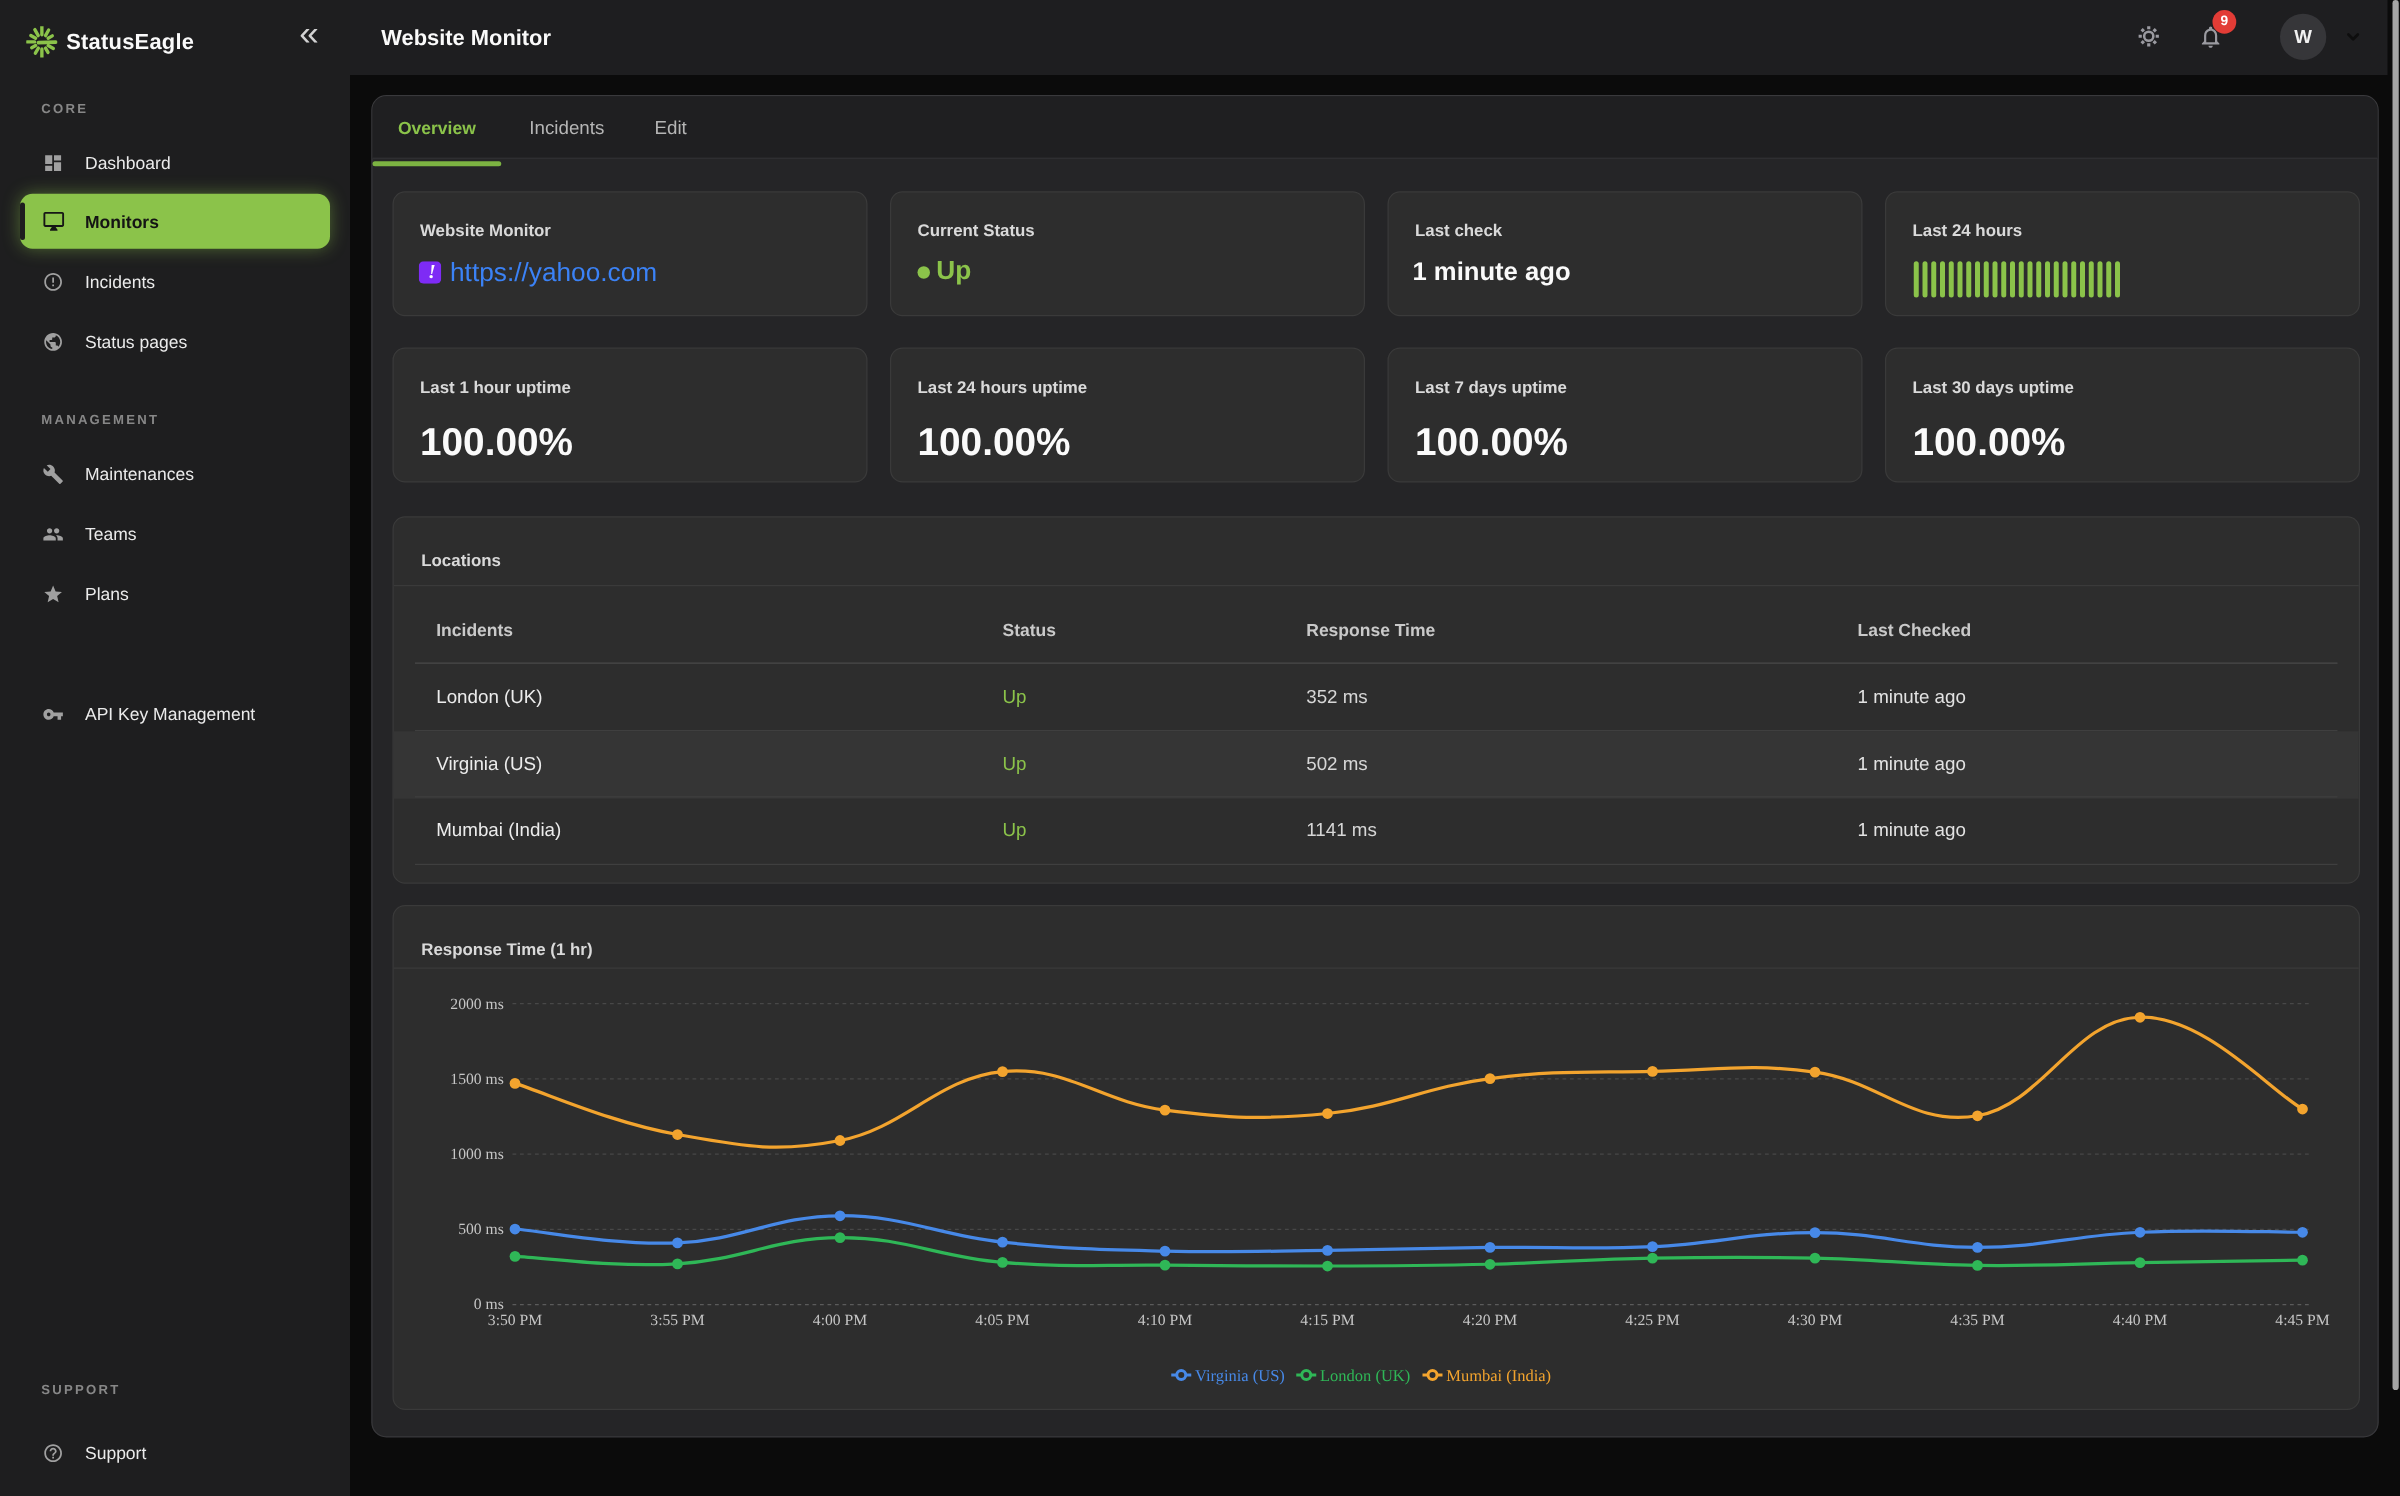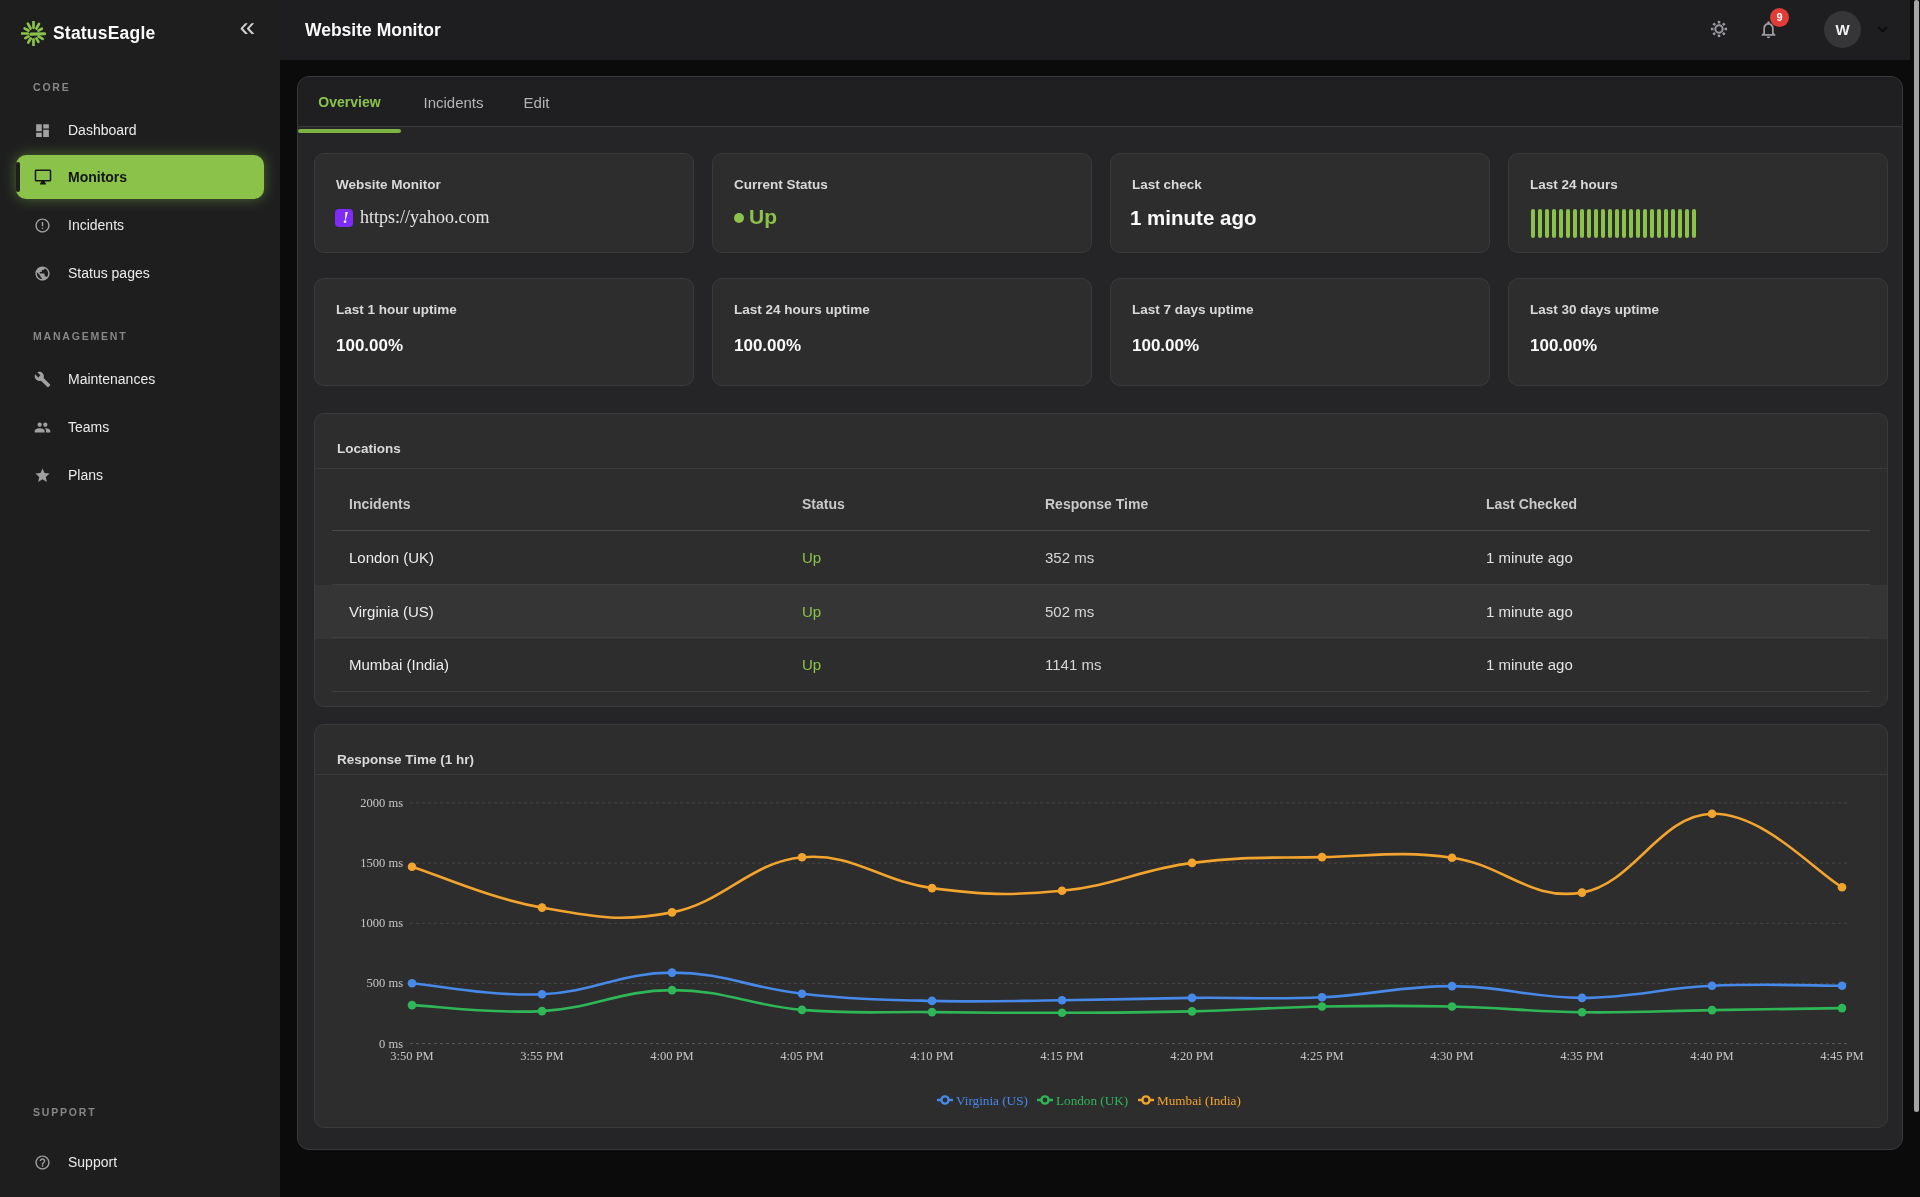--- a/index.html
+++ b/index.html
@@ -19,27 +19,27 @@
 .avatar { position:absolute; left:1544px; top:11px; width:37px; height:37px; background:#363639; border-radius:50%; color:#f2f2f2; font-size:15px; font-weight:700; display:flex; align-items:center; justify-content:center; }
 .chev { position:absolute; left:1595px; top:22px; }
 .maincard { position:absolute; left:297px; top:76px; width:1606px; height:1074px; background:#252527; border:1px solid #39393c; border-radius:12px;padding-left:46px; }
 .tabs { position:absolute; left:0; top:0; width:100%; height:50px; background:#1f1f21; border-bottom:1px solid #3a3a3c; border-radius:11px 11px 0 0; }
 .tab { position:absolute; top:0; height:50px; display:flex; align-items:center; justify-content:center; color:#b5b5b5; font-size:15px; }
 .tabactive { color:#8bc34a; font-weight:700; font-size:14px; }
 .underline { position:absolute; left:0; top:52px; width:103px; height:4px; background:#7cb342; border-radius:2px; }
 .card { position:absolute; background:#2d2d2d; border:1px solid #3a3a3a; border-radius:10px; }
 .ctitle { position:absolute; left:21px; top:23px; color:#d9d9d9; font-size:13.5px; font-weight:700; }
 .fav { position:absolute; left:20px; top:55px; }
-.url { position:absolute; left:45px; top:53px; color:#e5e5e5; font-size:18px; font-family:Liberation Serif, serif; }
+.url { position:absolute; left:45px; top:53px; color:#3b82f6; font-size:21px; font-family:Liberation Sans, sans-serif; }
 .updot { position:absolute; left:21px; top:59px; width:10px; height:10px; border-radius:50%; background:#8bc34a; }
 .upbig { position:absolute; left:36px; top:51px; color:#8bc34a; font-size:21px; font-weight:700; }
 .bigval { position:absolute; left:19px; top:52px; color:#fafafa; font-size:20.5px; font-weight:700; }
 .barwrap { position:absolute; left:0; top:0; width:100%; height:100%; }
 .bar24 { position:absolute; top:55px; width:3.6px; height:29px; background:#8bc34a; border-radius:2px; }
-.pct { position:absolute; left:21px; top:57px; color:#fafafa; font-size:17px; font-weight:700; }
+.pct { position:absolute; left:21px; top:57px; color:#fafafa; font-size:31px; font-weight:700; }
 .ltitle { position:absolute; left:22px; top:27px; color:#d9d9d9; font-size:13.5px; font-weight:700; }
 .divider { position:absolute; left:0; width:100%; height:1px; background:#3a3a3a; }
 .thead { position:absolute; top:82px; width:100%; color:#c9c9c9; font-size:14px; font-weight:700; }
 .trow { position:absolute; width:100%; height:54px; color:#ececec; font-size:15px; line-height:54px; }
 .trow span { line-height:54px; }
 .c1 { position:absolute; left:34px; }
 .c2 { position:absolute; left:487px; color:#8bc34a; }
 .c3 { position:absolute; left:730px; color:#d6d6d6; }
 .c4 { position:absolute; left:1171px; color:#e2e2e2; }
 .hline { position:absolute; left:17px; right:17px; height:1px; background:#3f3f3f; }
@@ -115,20 +115,28 @@
       </span>
       <span class="nlab">Teams</span>
     </div>
   <div class="nav" style="top:453px">
 <span class="nico">
         <svg width="17" height="17" viewBox="0 0 24 24" fill="#a0a0a0">
           <path d="M12 17.27L18.18 21l-1.64-7.03L22 9.24l-7.19-.61L12 2 9.19 8.63 2 9.24l5.46 4.73L5.82 21z"></path>
         </svg>
       </span>
       <span class="nlab">Plans</span>
+    </div>
+  <div class="nav" style="top:549px">
+<span class="nico">
+        <svg width="17" height="17" viewBox="0 0 24 24" fill="#a0a0a0">
+          <path d="M12.65 10C11.83 7.67 9.61 6 7 6c-3.31 0-6 2.69-6 6s2.69 6 6 6c2.61 0 4.83-1.67 5.65-4H17v4h4v-4h2v-4H12.65zM7 14c-1.1 0-2-.9-2-2s.9-2 2-2 2 .9 2 2-.9 2-2 2z"></path>
+        </svg>
+      </span>
+      <span class="nlab">API Key Management</span>
     </div>
   <div class="seclab" style="top:1106px">SUPPORT</div>
   <div class="nav" style="top:1140px">
 <span class="nico">
         <svg width="17" height="17" viewBox="0 0 24 24" fill="#a0a0a0">
           <path d="M11 18h2v-2h-2v2zm1-16C6.48 2 2 6.48 2 12s4.48 10 10 10 10-4.48 10-10S17.52 2 12 2zm0 18c-4.41 0-8-3.59-8-8s3.59-8 8-8 8 3.59 8 8-3.59 8-8 8zm0-14c-2.21 0-4 1.79-4 4h2c0-1.1.9-2 2-2s2 .9 2 2c0 2-3 1.75-3 5h2c0-2.25 3-2.5 3-5 0-2.21-1.79-4-4-4z"></path>
         </svg>
       </span>
       <span class="nlab">Support</span>
     </div>

